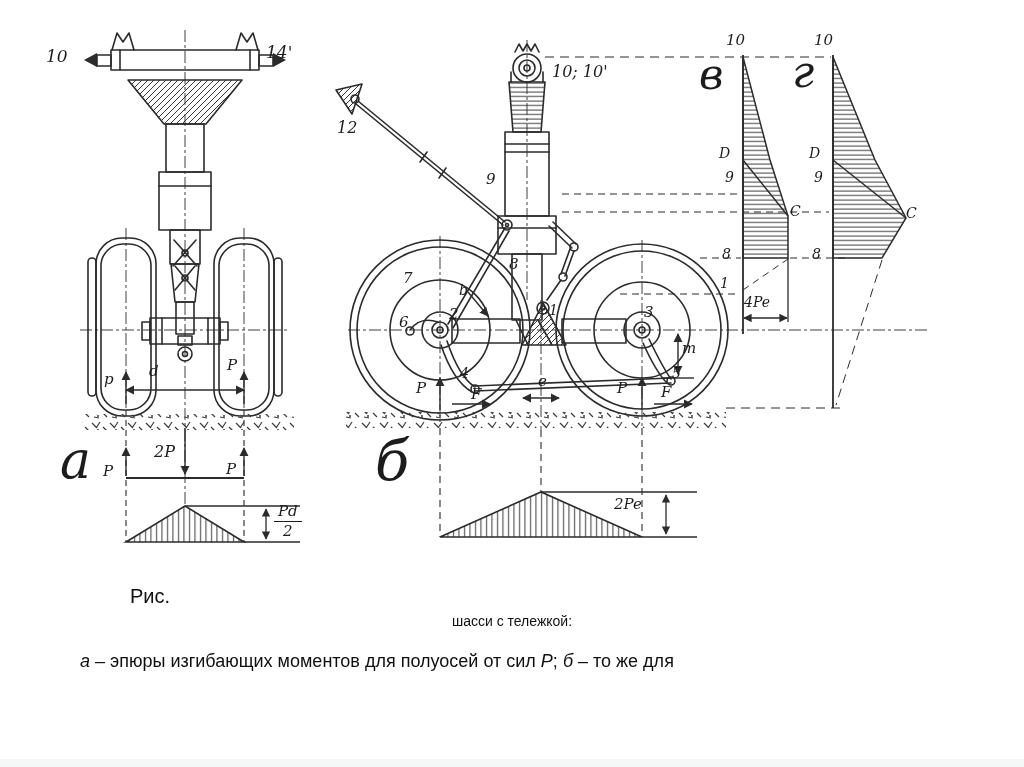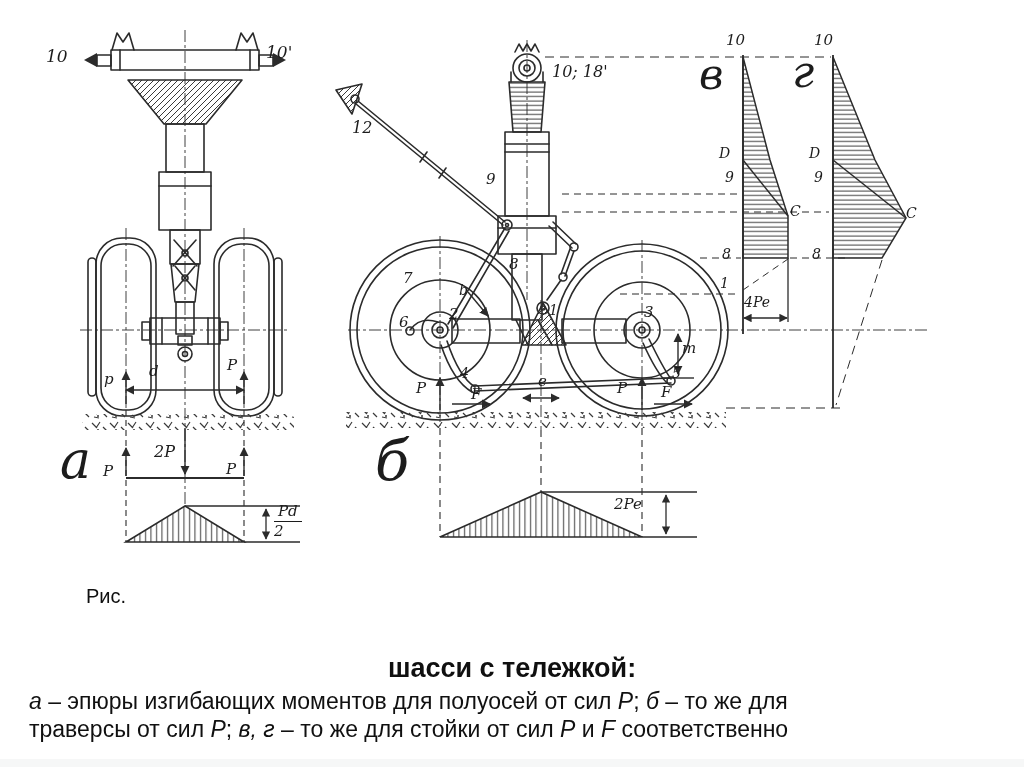--- a/index.html
+++ b/index.html
@@ -6,30 +6,30 @@
   body{width:1024px;height:767px;position:relative;background:#ffffff;overflow:hidden;
        font-family:"Liberation Sans",sans-serif;}
   #stage{position:absolute;inset:0;}
   svg{position:absolute;left:0;top:0;}
   .lbl{position:absolute;font:italic 15px "DejaVu Serif",serif;color:#1c1c1c;white-space:nowrap;}
   .s14{font-size:14px}.s16{font-size:16px}.s17{font-size:17px}
   .big-a{font:italic 52px "DejaVu Serif",serif;}
   .big-b{font:italic 56px "DejaVu Serif",serif;}
   .big-v{font:italic 42px "DejaVu Serif",serif;}
   .big-g{font:italic 44px "DejaVu Serif",serif;}
-  .frac{position:absolute;left:274px;top:502px;
+  .frac{position:absolute;left:274px;top:502px;text-align:center;
         font:italic 15px "DejaVu Serif",serif;color:#1c1c1c;}
   .frac-num{display:block;border-bottom:1.5px solid #1c1c1c;padding:0 4px 1px;}
   .frac-den{display:block;}
   .cap-wrap{position:absolute;left:0;top:584px;width:1024px;color:#101010;}
   .cap-line1{position:relative;height:29px;text-align:right;padding-left:96px;
-             font-size:21px;font-weight:bold;}
+             font-size:21px;font-weight:bold;margin-left:44px;}
   .cap-fig{position:absolute;left:86px;top:1px;font-weight:normal;font-size:20px;}
-  .cap-line2{text-align:center;font-size:27px;font-weight:bold;height:29px;margin-top:40px;}
-  .cap-desc{margin-top:5px;padding-left:29px;font-size:23px;line-height:28px;}
+  .cap-line2{text-align:center;font-size:14px;font-weight:normal;height:29px;}
+  .cap-desc{margin-top:5px;padding-left:42px;font-size:18px;line-height:28px;margin-left:38px;}
   .it{font-style:italic;}
   .bottom-strip{position:absolute;left:0;bottom:0;width:1024px;height:8px;}
 </style>
 </head>
 <body>
 
 <div id="stage">
 
 <svg width="1024" height="767" viewBox="0 0 1024 767">
   <defs>
@@ -252,35 +252,35 @@
   </g>
 
   <polygon points="833,57 875,160 906,218 882,258 833,258" fill="url(#patHoriz)" stroke="#2b2b2b" stroke-width="1.5"></polygon>
   <g stroke="#2b2b2b" fill="none">
     <line x1="833" y1="55" x2="833" y2="408" stroke-width="1.8"></line>
     <line x1="833" y1="160" x2="906" y2="218" stroke-width="1.5"></line>
   </g>
 </svg>
 
 <span class="lbl s17" style="left:46px;top:46px">10</span>
-<span class="lbl s17" style="left:266px;top:42px">10'</span>
+<span class="lbl s17" style="left:266px;top:42px">14'</span>
 <span class="lbl" style="left:104px;top:370px">p</span>
 <span class="lbl" style="left:149px;top:362px">d</span>
 <span class="lbl" style="left:227px;top:356px">P</span>
 <span class="lbl big-a" style="left:60px;top:430px">а</span>
 <span class="lbl s16" style="left:154px;top:442px">2P</span>
 <span class="lbl" style="left:103px;top:462px">P</span>
 <span class="lbl" style="left:226px;top:460px">P</span>
 <div class="frac">
   <span class="frac-num">Pd</span>
   <span class="frac-den">2</span>
 </div>
 
-<span class="lbl s16" style="left:552px;top:62px">10; 18'</span>
-<span class="lbl s16" style="left:352px;top:118px">12</span>
+<span class="lbl s16" style="left:552px;top:62px">10; 10'</span>
+<span class="lbl s16" style="left:337px;top:118px">12</span>
 <span class="lbl" style="left:486px;top:170px">9</span>
 <span class="lbl" style="left:509px;top:255px">8</span>
 <span class="lbl" style="left:403px;top:269px">7</span>
 <span class="lbl" style="left:399px;top:313px">6</span>
 <span class="lbl" style="left:449px;top:305px">2</span>
 <span class="lbl s14" style="left:459px;top:282px">b</span>
 <span class="lbl s14" style="left:549px;top:302px">1</span>
 <span class="lbl" style="left:644px;top:303px">3</span>
 <span class="lbl s14" style="left:460px;top:365px">4</span>
 <span class="lbl s14" style="left:672px;top:365px">5</span>
@@ -308,18 +308,17 @@
 <span class="lbl s14" style="left:906px;top:205px">C</span>
 <span class="lbl s14" style="left:812px;top:246px">8</span>
 
 <div class="cap-wrap">
   <div class="cap-line1">
     <span class="cap-fig">Рис.</span>
   </div>
   <div class="cap-line2">шасси с тележкой:</div>
   <div class="cap-desc">
     <div><span class="it">а</span><span> – эпюры изгибающих моментов для полуосей от сил </span><span class="it">P</span><span>; </span><span class="it">б</span><span> – то же для</span></div>
-    <div><span>траверсы от сил </span><span class="it">P</span><span>; </span><span class="it">в, г</span><span> – то же для стойки от сил </span><span class="it">P</span><span> и </span><span class="it">F</span><span> соответственно</span></div>
   </div>
 </div>
 
 <div class="bottom-strip" style="background: rgb(246, 247, 247);"></div>
 </div>
 
 </body></html>

